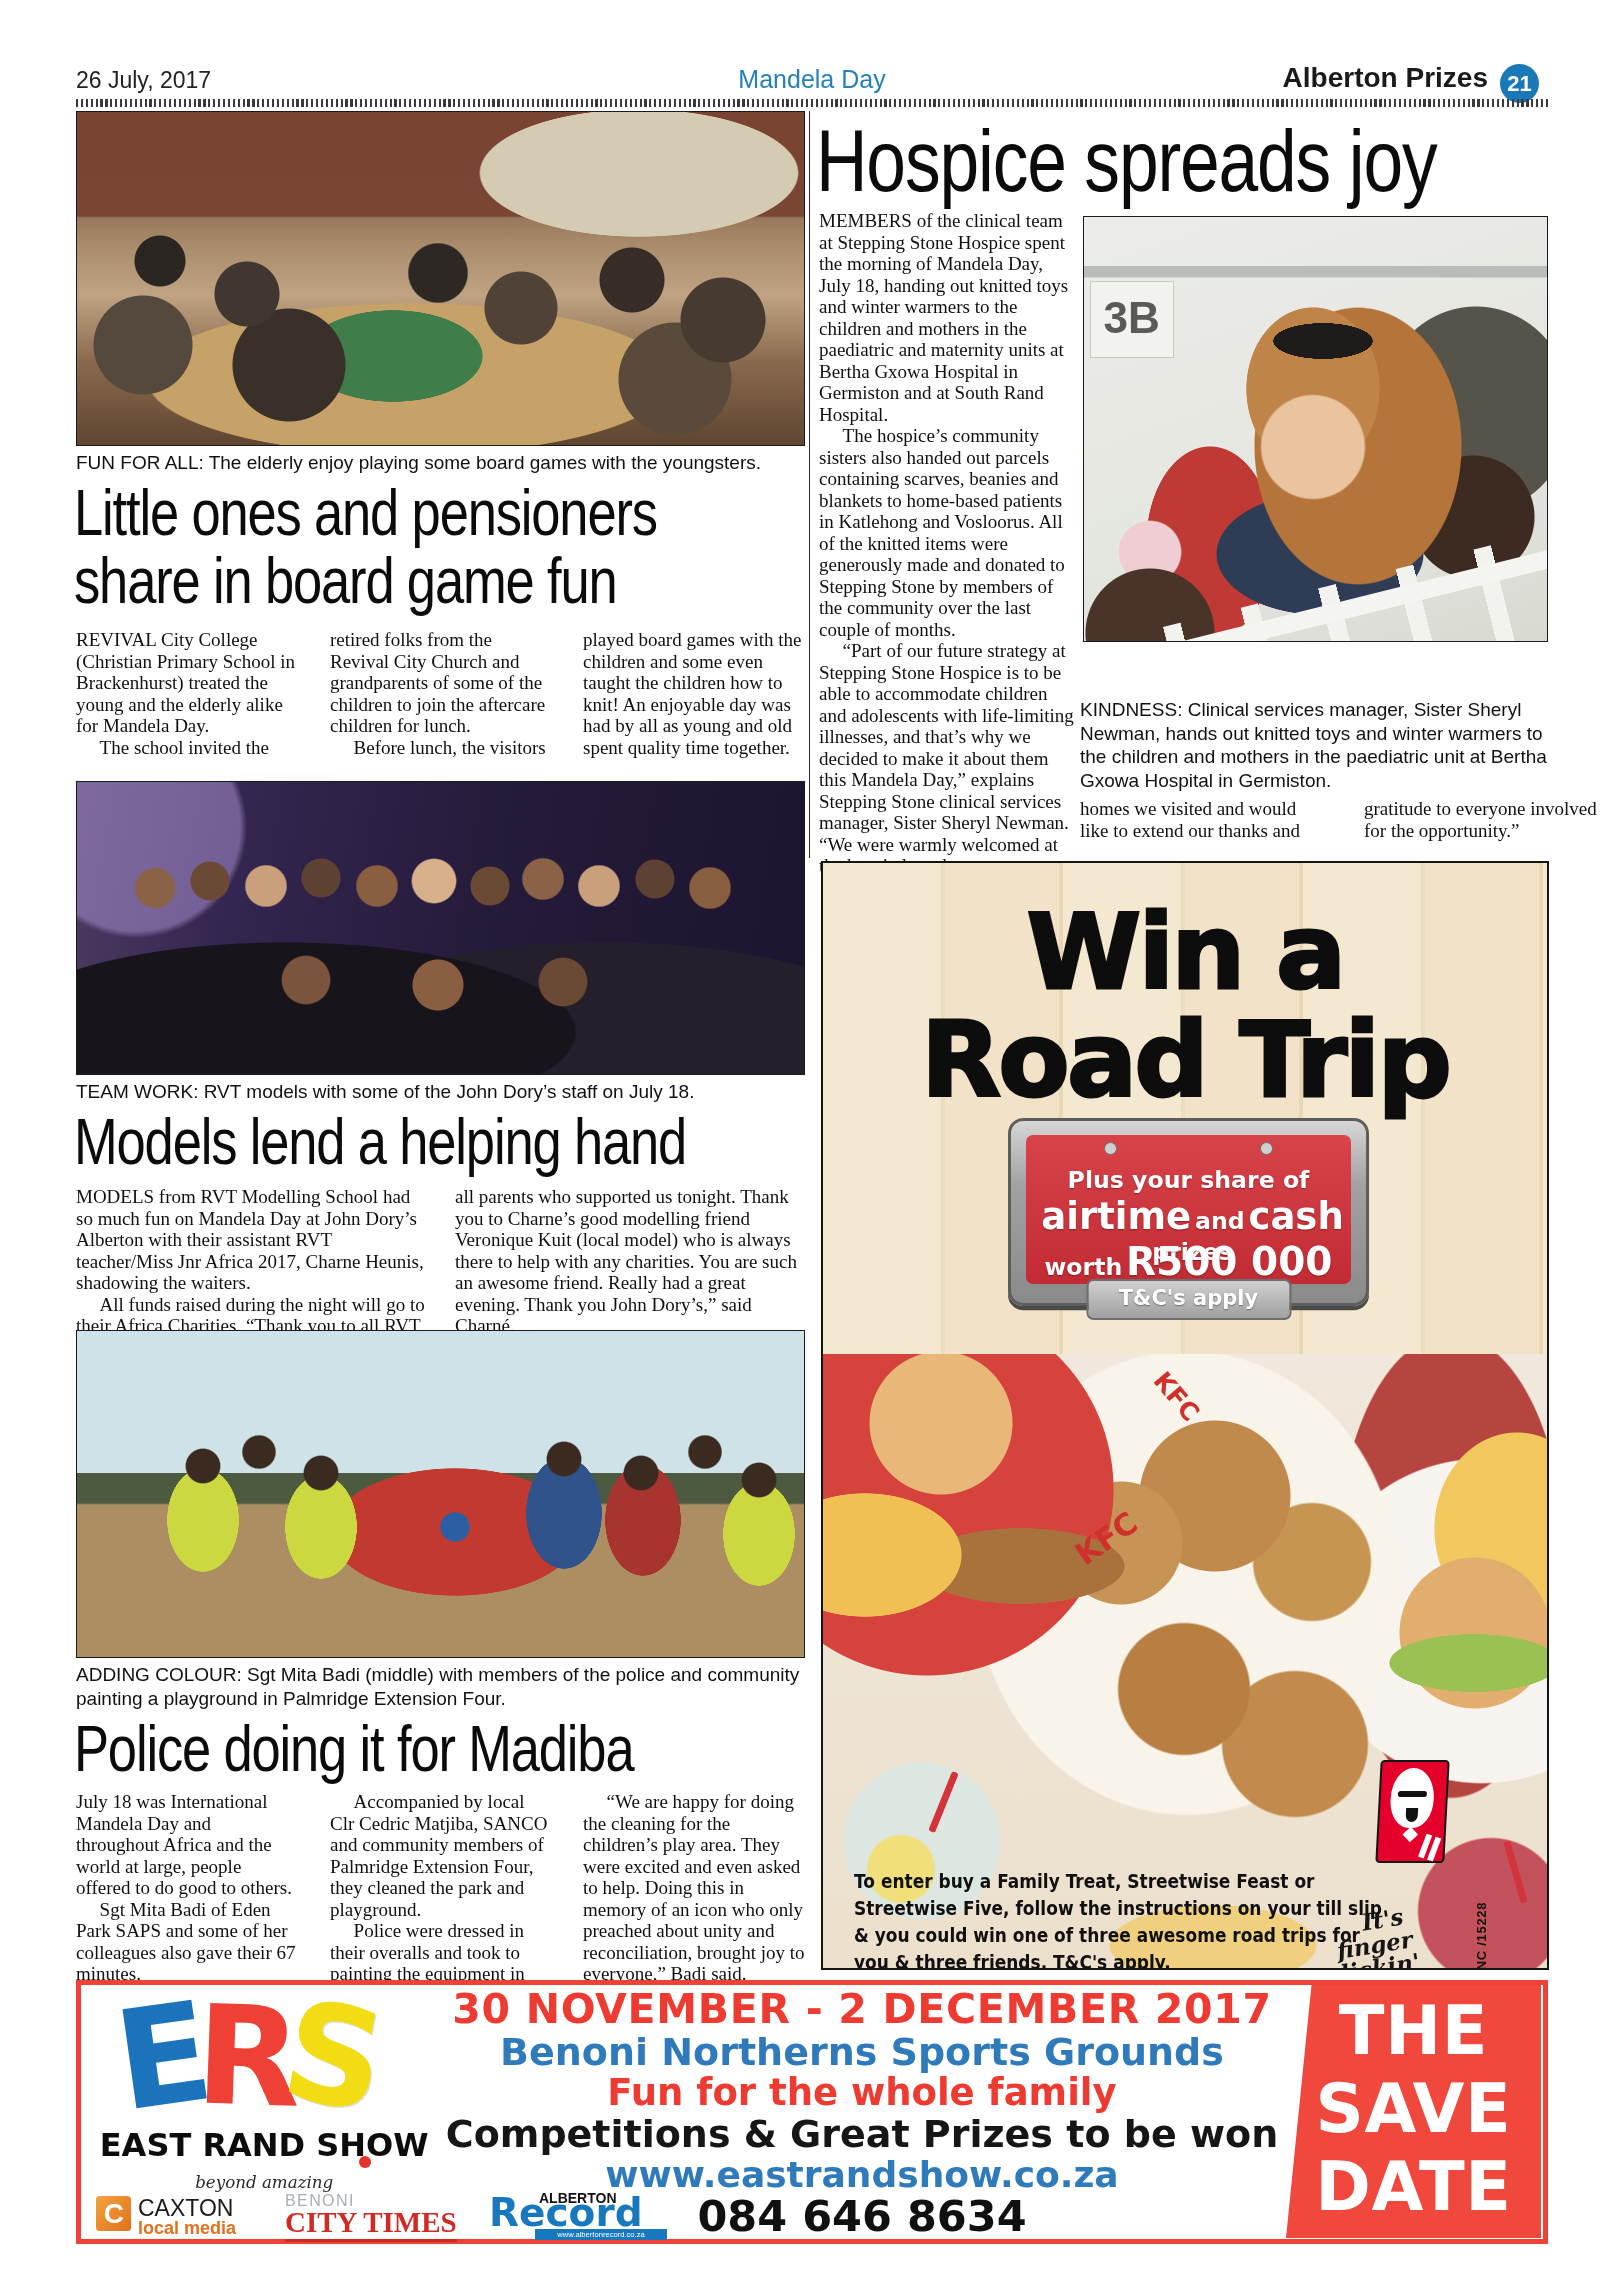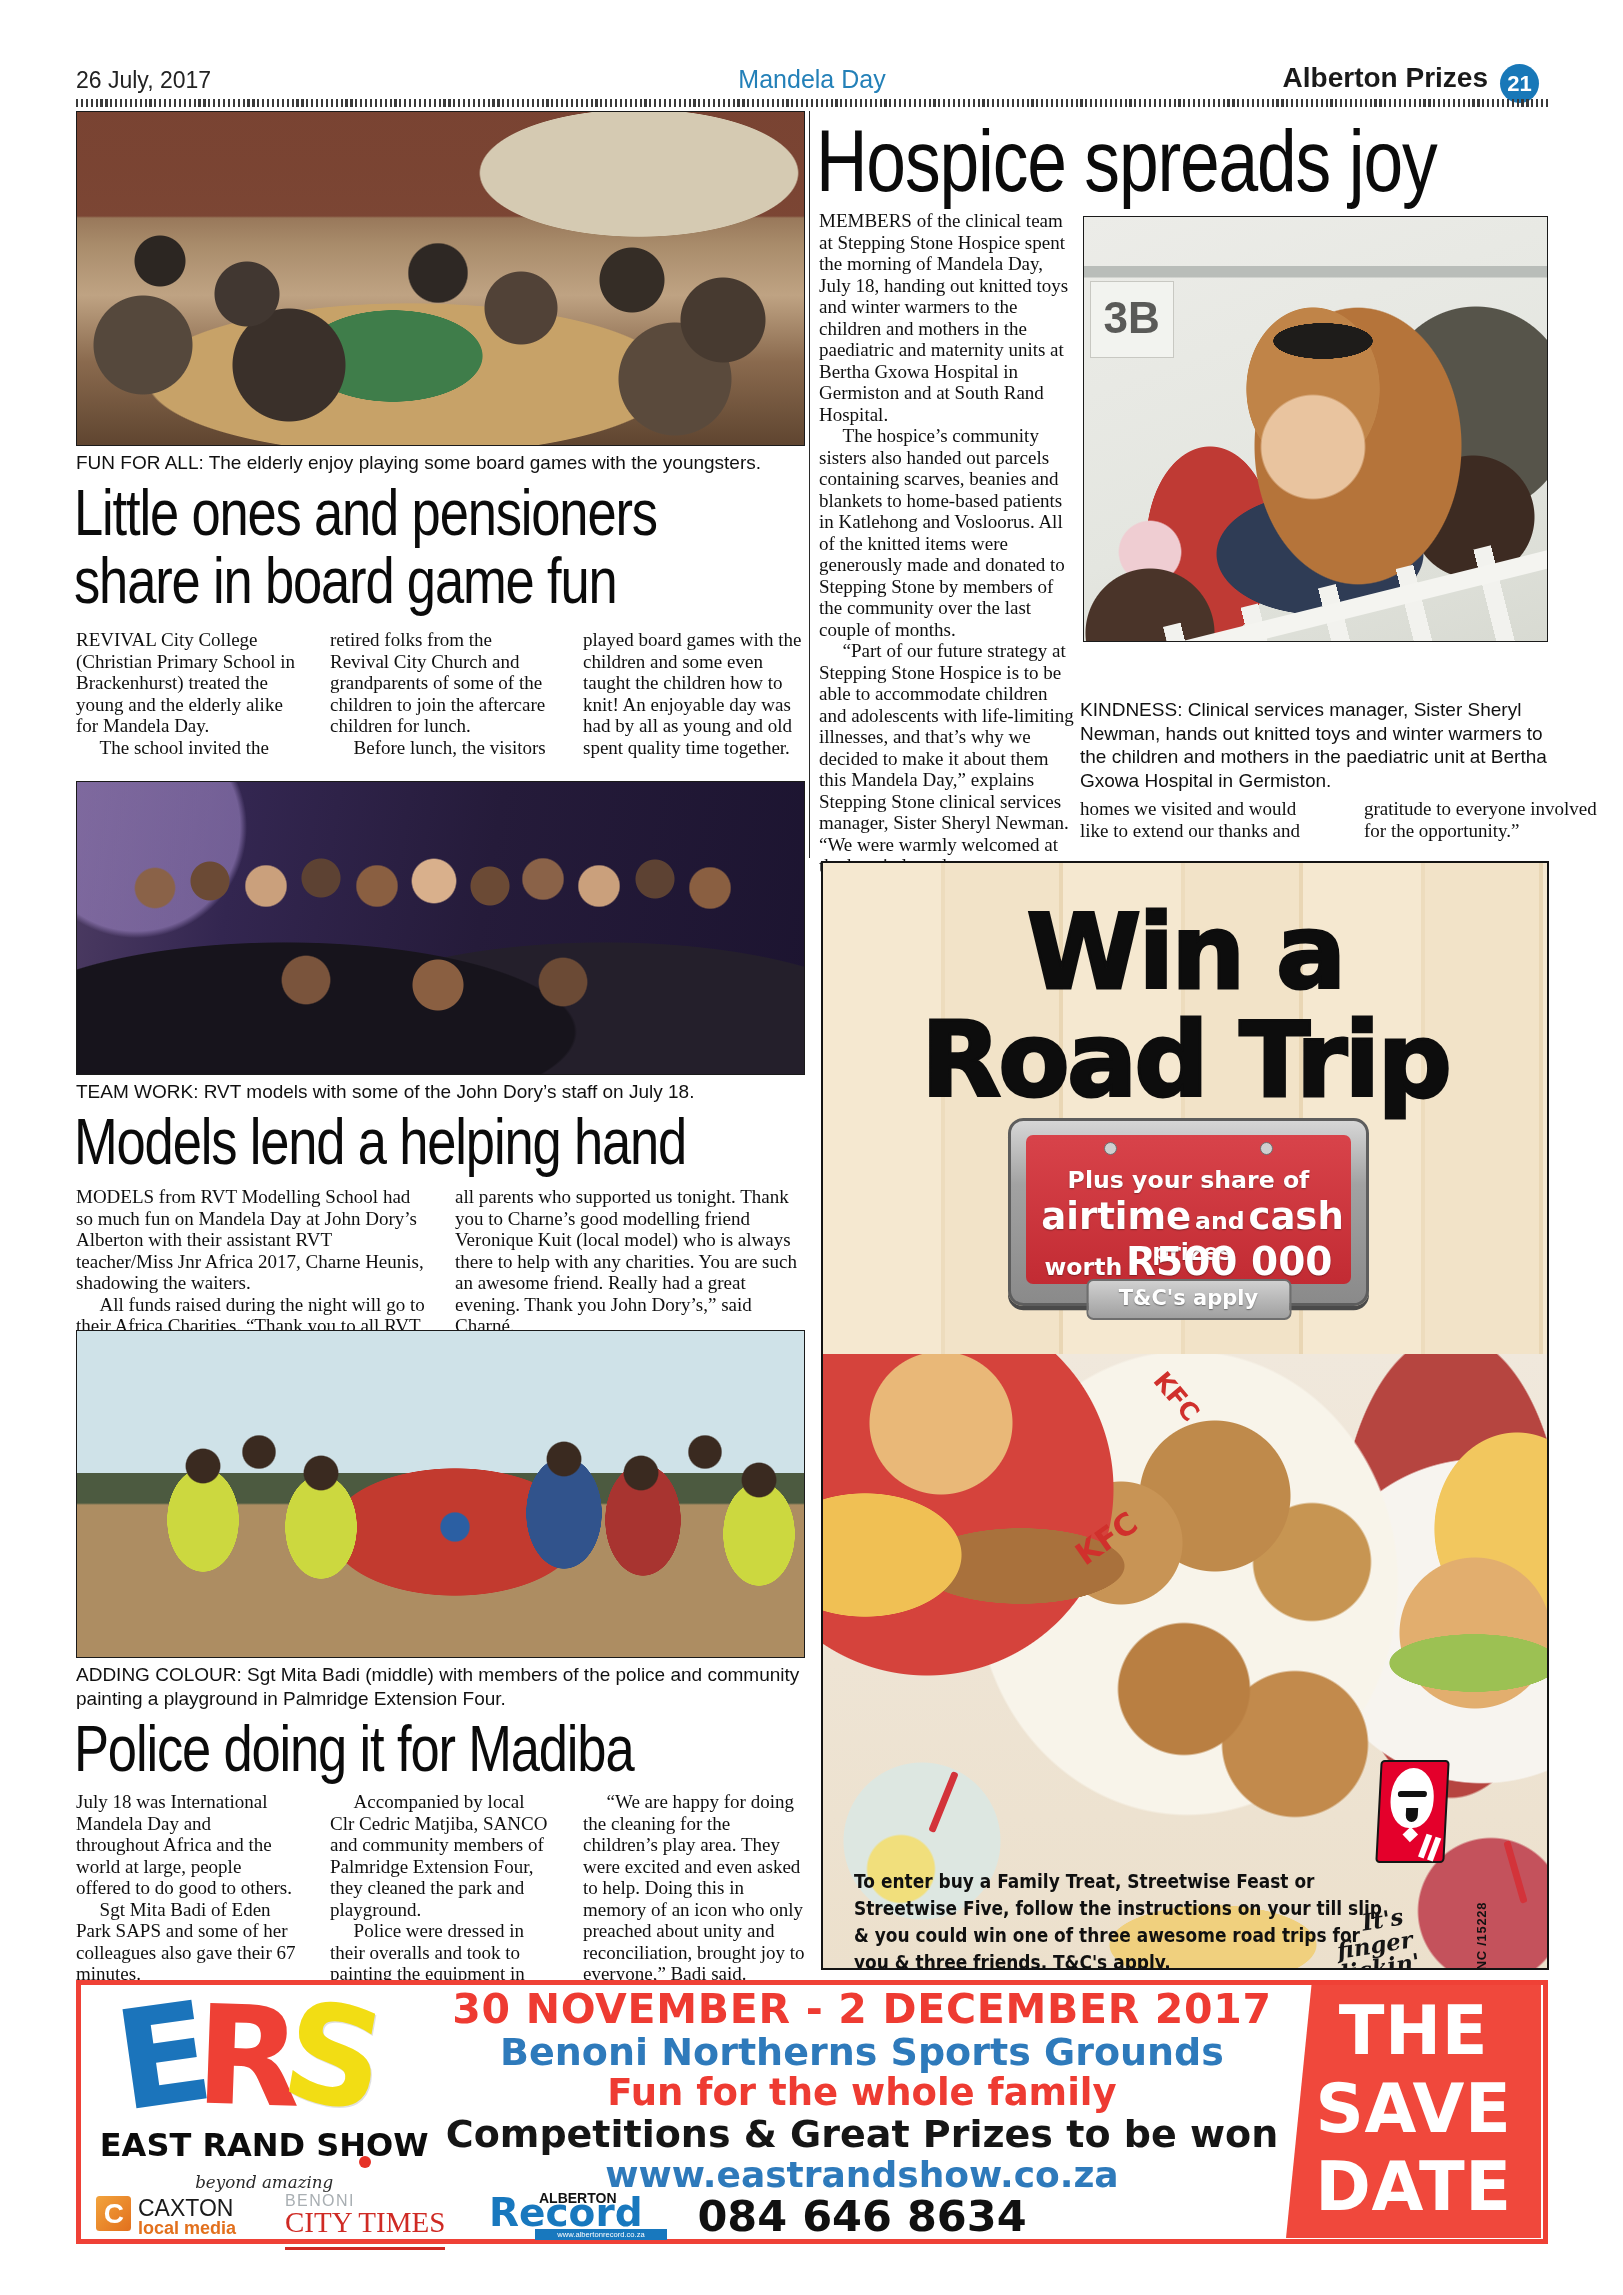--- a/index.html
+++ b/index.html
@@ -171,22 +171,22 @@
             font-weight:bold;font-size:32px;color:#0c0c0c;}
   #ers-odot{position:absolute;left:278px;top:171px;width:11.8px;height:11.8px;border-radius:50%;background:#e63227;}
   #ers-tag{position:absolute;left:9.7px;top:187px;width:347px;text-align:center;font-family:"DejaVu Serif",serif;
            font-style:italic;font-size:16.7px;color:#2a2a2a;}
   #caxton-logo{position:absolute;left:15.3px;top:211px;width:35px;height:35px;border-radius:3.5px;
                background:linear-gradient(135deg,#f2a33c,#e2701d);color:#fff;font-weight:bold;font-size:28px;
                text-align:center;line-height:35px;}
   #caxton-name{position:absolute;left:57px;top:210px;font-size:23px;color:#1a1a1a;}
   #caxton-sub{position:absolute;left:57px;top:233px;font-size:18px;font-weight:bold;color:#e2701d;}
   #benoni{position:absolute;left:204px;top:207px;font-size:16px;color:#a8aeb2;letter-spacing:1.4px;}
-  #citytimes{position:absolute;left:204px;top:221px;font-family:"Liberation Serif",serif;font-weight:normal;font-size:29px;
-             color:#cf2a24;border-bottom:3.5px solid #cf2a24;padding-bottom:8px;}
+  #citytimes{position:absolute;left:204px;top:221px;font-family:"Liberation Serif",serif;font-weight:bold;font-size:29px;
+             color:#cf2a24;border-bottom:3.5px solid #cf2a24;padding-bottom:0;}
   #record{position:absolute;left:408px;top:205px;width:186px;height:46px;background:#fff;}
   #record-name{position:absolute;left:0;top:2.8px;font-family:"DejaVu Sans",sans-serif;font-weight:bold;font-size:39px;
                line-height:39px;color:#1878be;}
   #record-region{position:absolute;left:50px;top:0;font-size:14px;font-weight:bold;color:#111;}
   #record-url{position:absolute;left:46px;top:39px;width:132px;height:11px;background:#1878be;color:#fff;font-size:7.6px;
               text-align:center;line-height:11px;}
   #ers-center{position:absolute;left:361px;top:2.8px;width:840px;text-align:center;font-family:"DejaVu Sans",sans-serif;font-weight:bold;}
   #ers-date{font-size:41px;line-height:43px;color:#ee3b32;letter-spacing:0.7px;}
   #ers-venue{font-size:38px;line-height:42px;color:#2e7abb;}
   #ers-fun{font-size:37px;line-height:40px;color:#ee3b32;}

